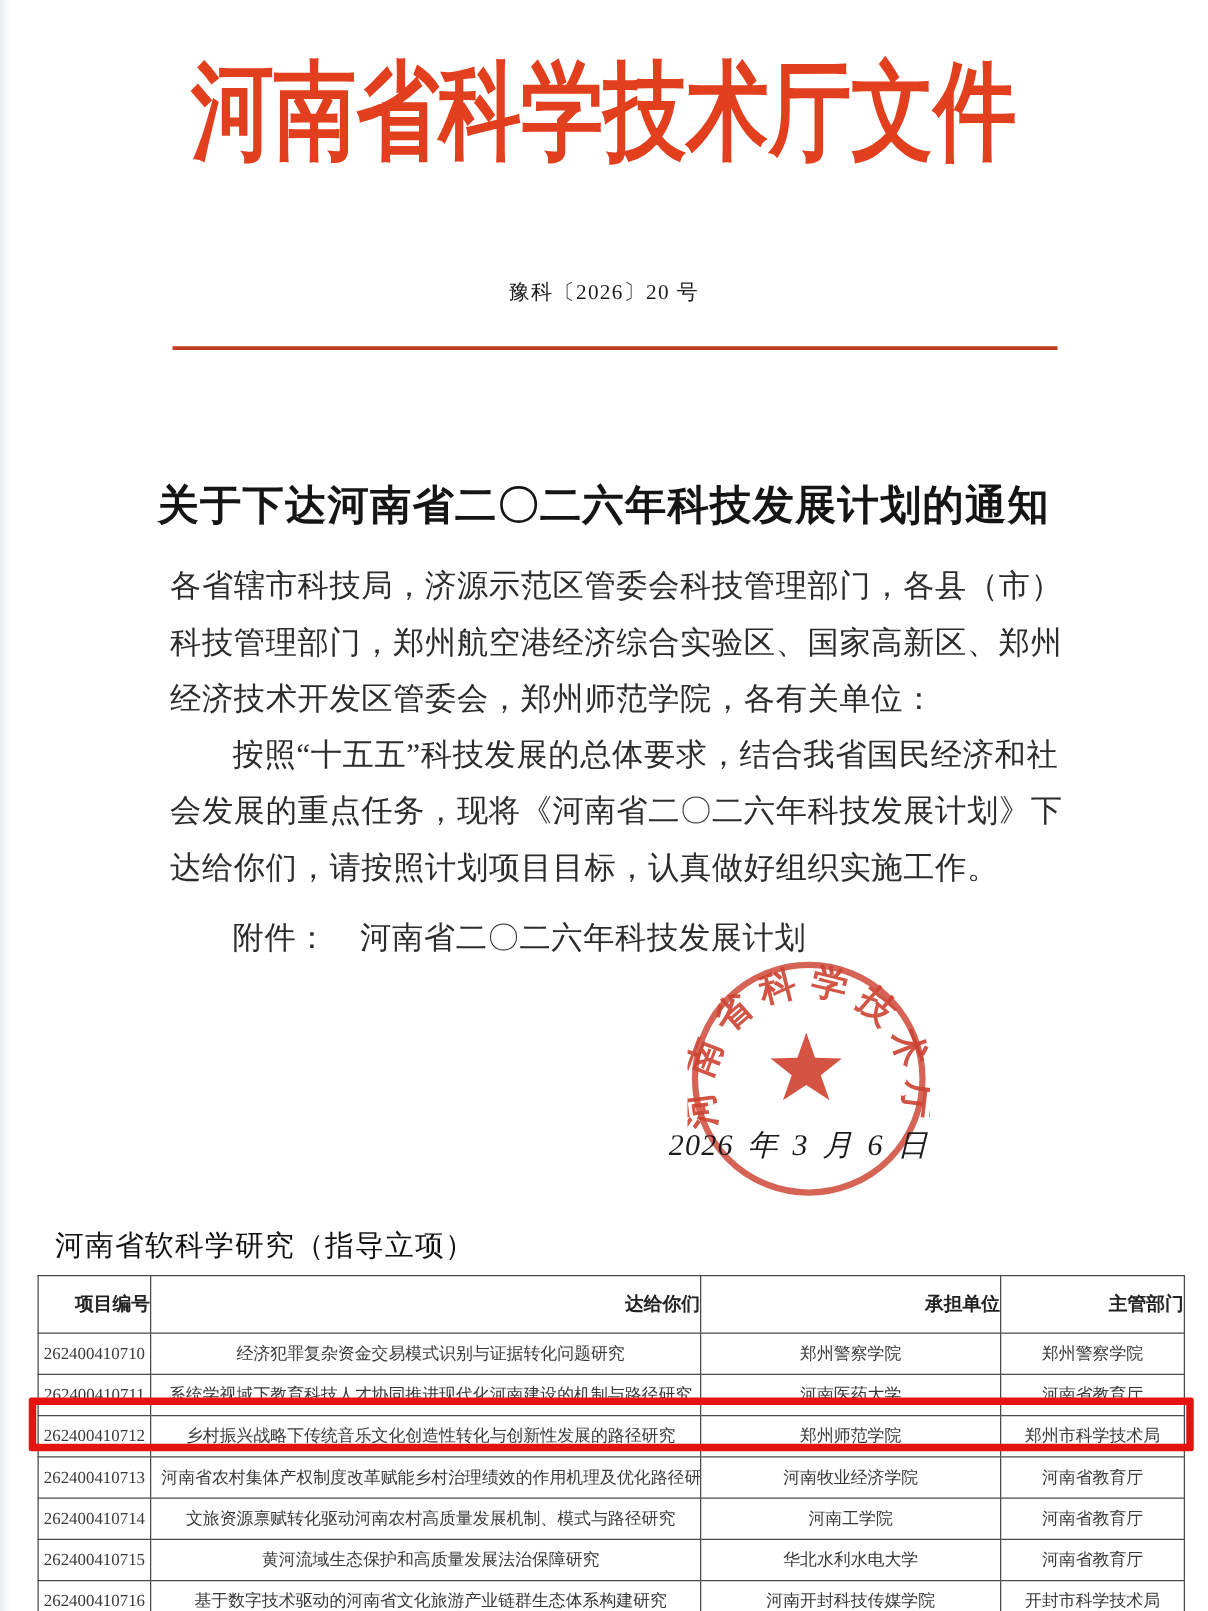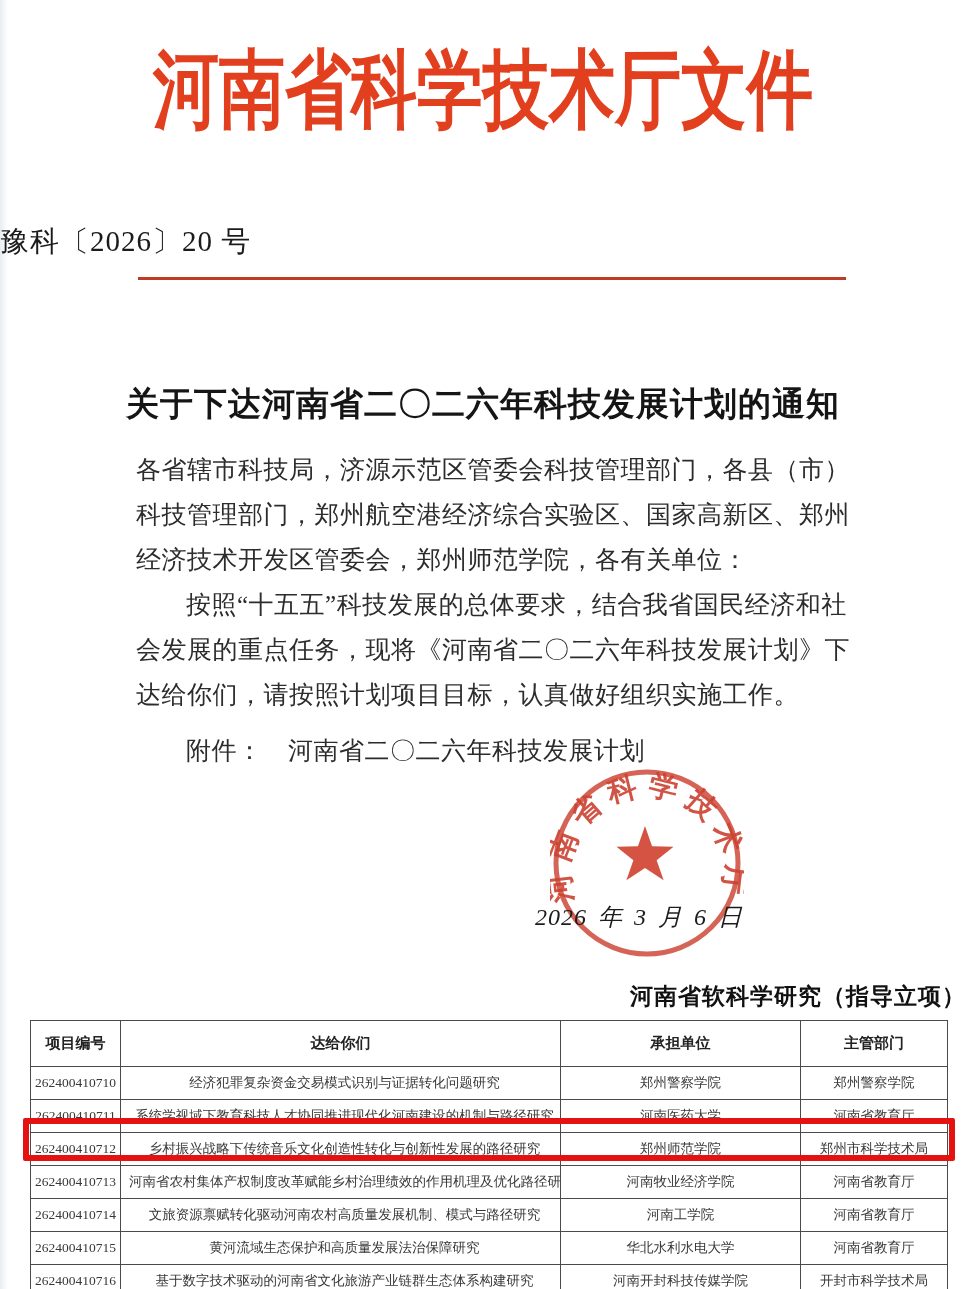--- a/index.html
+++ b/index.html
@@ -34,21 +34,22 @@
     line-height: 1.1;
     transform: scaleY(1.30);
     transform-origin: center top;
     font-family: "Liberation Serif", "DejaVu Serif", serif;
   }
 
   .doc-number {
     position: absolute;
     top: 222px; left: 0;
     width: 100%;
-    font-size: 29px;
+    text-align: center;
+    font-size: 17px;
     color: #1b1b1b;
     letter-spacing: 1px;
   }
 
   .red-rule {
     position: absolute;
     top: 277px; left: 138px;
     width: 708px; height: 3px;
     background: #bf3b24;
   }
@@ -109,23 +110,23 @@
     word-spacing: 4px;
     z-index: 3;
     white-space: nowrap;
     font-style: italic;
   }
 
   .table-title {
     position: absolute;
     top: 981px; left: 0;
     width: 100%;
-    text-align: right;
+    text-align: left;
     font-size: 23px;
-    font-weight: 700;
+    font-weight: 400;
     color: #111;
     letter-spacing: 1px;
     font-family: "Liberation Sans", "DejaVu Sans", sans-serif;
     padding-left: 44px;
   }
 
   .plan-table {
     position: absolute;
     top: 1020px; left: 30px;
     width: 917px;
@@ -136,21 +137,21 @@
   .plan-table th, .plan-table td {
     border: 1px solid #4a4a4a;
     overflow: hidden;
     white-space: nowrap;
   }
   .plan-table th {
     height: 46px;
     font-size: 15px;
     font-weight: 700;
     color: #222;
-    text-align: center;
+    text-align: right;
   }
   .plan-table td {
     height: 33px;
     font-size: 13.5px;
     color: #383838;
   }
   .plan-table td.col-id,
   .plan-table td.col-unit,
   .plan-table td.col-dept { text-align: center; }
   .plan-table td.col-name { text-align: center; padding-left: 8px; }

